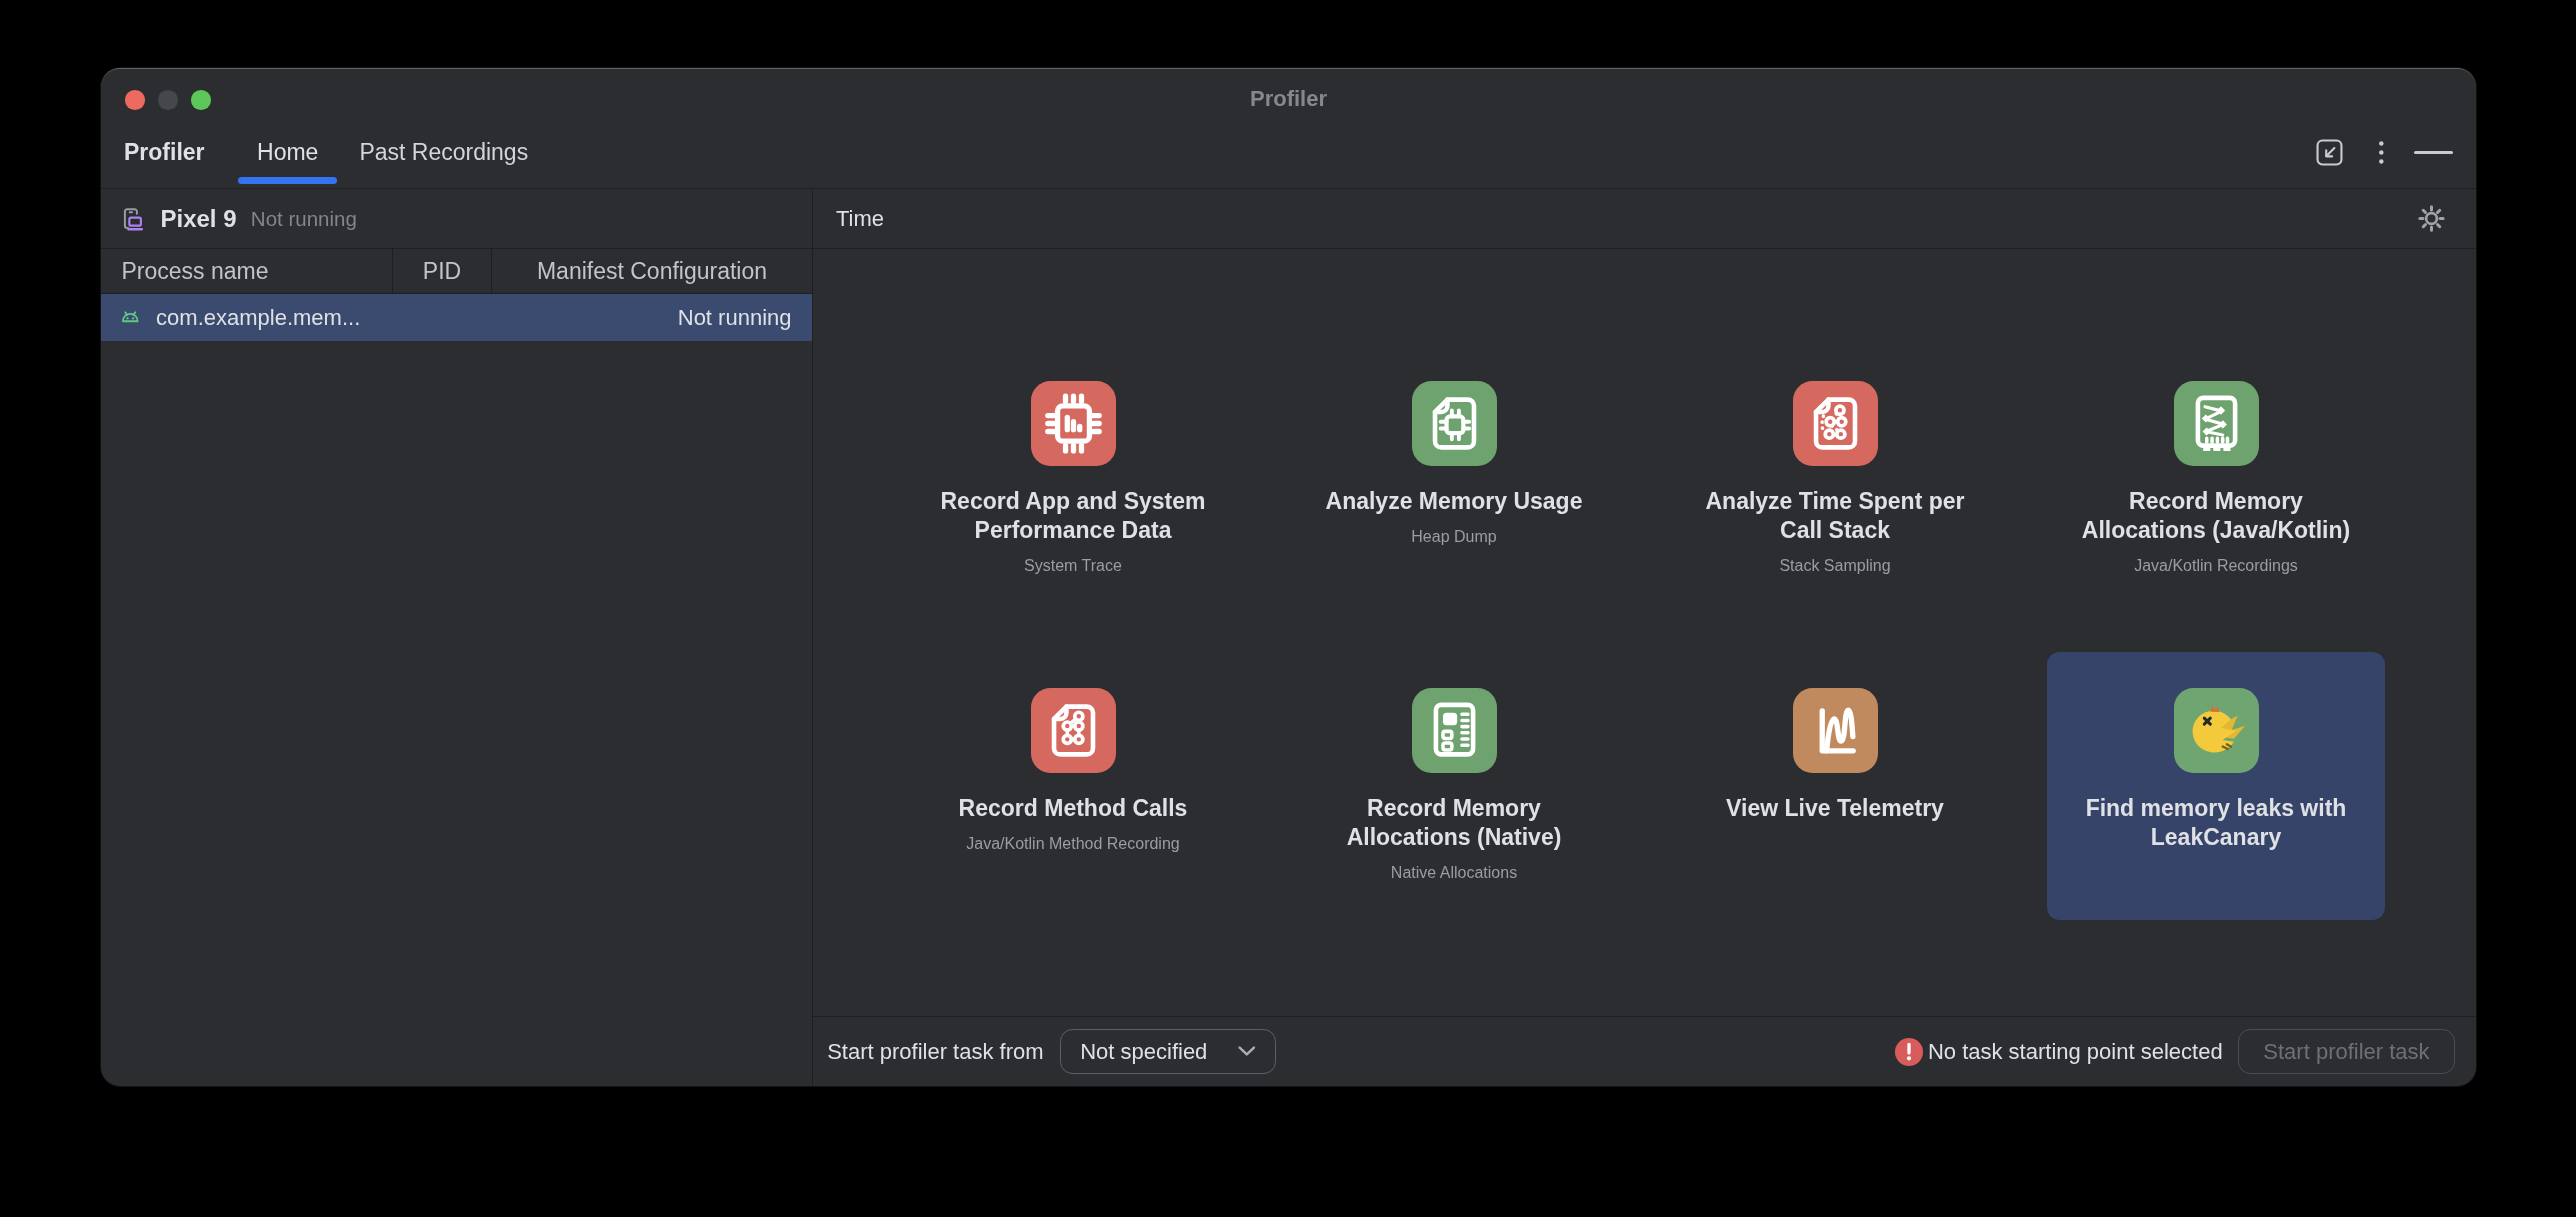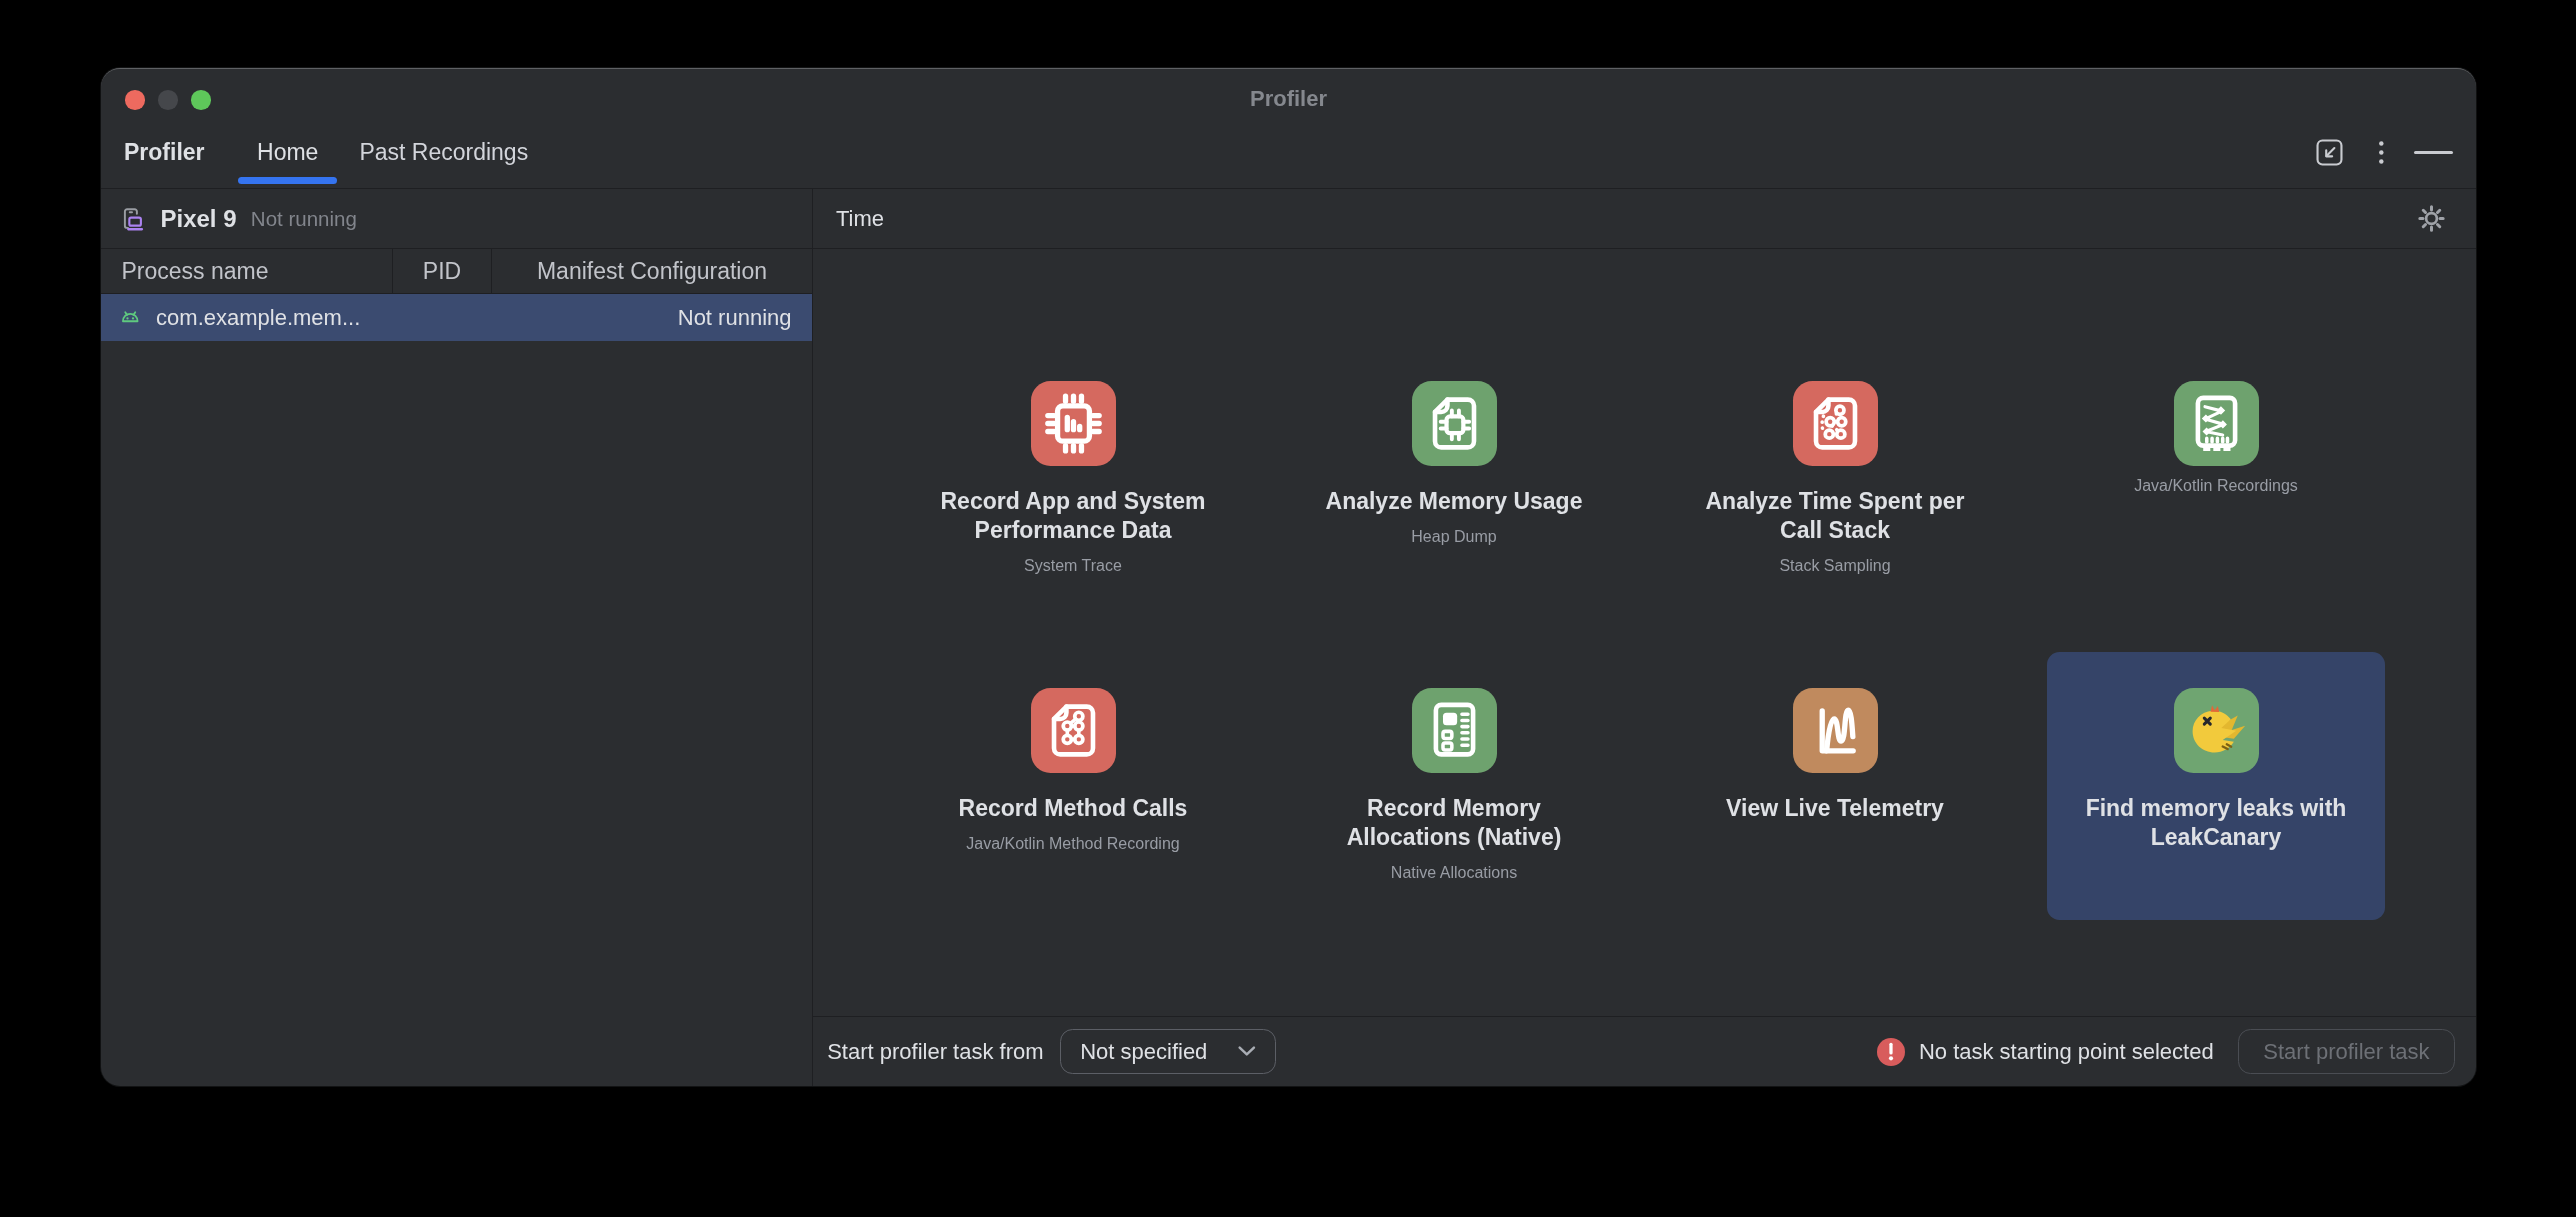--- a/index.html
+++ b/index.html
@@ -44,21 +44,21 @@
               gap:39px 43px;justify-content:center;align-content:center;}
   .task-card{border-radius:12.5px;display:flex;flex-direction:column;align-items:center;padding-top:36px;text-align:center;box-sizing:border-box;cursor:default;}
   .task-card.selected{background:#354468;}
   .chip{width:85px;height:85px;border-radius:19.6px;display:flex;align-items:center;justify-content:center;flex:0 0 auto;}
   .task-title{margin-top:21.4px;font-size:23px;font-weight:bold;color:#dfe1e5;line-height:29px;max-width:303px;}
   .task-subtitle{margin-top:6.2px;font-size:16px;color:#999da5;line-height:28px;max-width:267px;}
   .task-card:nth-child(4) .task-title,.task-card:nth-child(6) .task-title{max-width:278px;}
   
   .footer{height:69px;flex:0 0 auto;border-top:0.9px solid #1e1f22;display:flex;align-items:center;padding:0 21.4px 0 14.2px;font-size:22px;color:#dfe1e5;}
   .dropdown{height:45px;margin-left:16px;border:0.9px solid #5c5f66;border-radius:12.5px;display:flex;align-items:center;padding:0 18px 0 19.6px;gap:30px;background:transparent;color:#dfe1e5;font-size:22px;cursor:default;box-sizing:border-box;}
-  .footer-right{margin-left:auto;display:flex;align-items:center;gap:14px;}
+  .footer-right{margin-left:auto;display:flex;align-items:center;gap:5px;}
   .warn-badge{width:28px;height:28px;border-radius:50%;background:#d85c5c;display:flex;align-items:center;justify-content:center;flex:0 0 auto;}
   .start-btn{height:45px;margin-left:10.7px;border:0.9px solid #4a4d53;border-radius:12.5px;padding:0 24px;background:transparent;color:#6d7076;font-size:22px;display:flex;align-items:center;box-sizing:border-box;font-family:inherit;}
 </style>
 </head>
 <body>
 
 <div class="window">
 
   <div class="titlebar">
     <div class="lights">
@@ -191,20 +191,21 @@
         <div class="task-card">
           <span class="chip" style="background: rgb(110, 162, 110);">
             <svg width="85" height="85" viewBox="0 0 48 48" fill="none" stroke="#fff" stroke-linecap="round" stroke-linejoin="round">
               <rect x="13.5" y="9.5" width="21" height="27" rx="3" stroke-width="2.6"></rect>
               <path stroke-width="1.8" d="M17.5 14.5 L27 17 L17.5 21.5 L28 24.5 L18 28.5 L27.5 30.5"></path>
               <path fill="#fff" stroke="none" d="M26.5 14.2 l2.4 2.4 -2.4 2.4 -2.4 -2.4 Z M18 18.9 l2.3 2.3 -2.3 2.3 -2.3 -2.3 Z M27.6 22.2 l2.3 2.3 -2.3 2.3 -2.3 -2.3 Z M18.4 26.2 l2.3 2.3 -2.3 2.3 -2.3 -2.3 Z"></path>
               <path stroke-width="2" d="M18.5 32.4v2 M21.5 32.4v2 M24.5 32.4v2 M27.5 32.4v2 M30.2 32.4v2"></path>
               <path fill="#fff" stroke="none" d="M16.5 36.5h4v3h-4z M22.2 36.5h4v3h-4z M27.9 36.5h4v3h-4z"></path>
             </svg>
           </span>
+          <div class="task-title">Record Memory Allocations (Java/Kotlin)</div>
           <div class="task-subtitle">Java/Kotlin Recordings</div>
         </div>
 
         <div class="task-card">
           <span class="chip" style="background: rgb(213, 105, 95);">
             <svg width="85" height="85" viewBox="0 0 48 48" fill="none" stroke="#fff" stroke-linecap="round" stroke-linejoin="round">
               <path stroke-width="2.6" d="M20 10.5 H31.5 a3.5 3.5 0 0 1 3.5 3.5 V34 a3.5 3.5 0 0 1 -3.5 3.5 H16.5 A3.5 3.5 0 0 1 13 34 V17.5 Z"></path>
               <path stroke-width="2.6" d="M20 10.5 V14 a3.5 3.5 0 0 1 -3.5 3.5 H13"></path>
               <circle cx="27" cy="16" r="2.3" stroke-width="2.1"></circle>
               <circle cx="20.5" cy="21.5" r="2.3" stroke-width="2.1"></circle>

